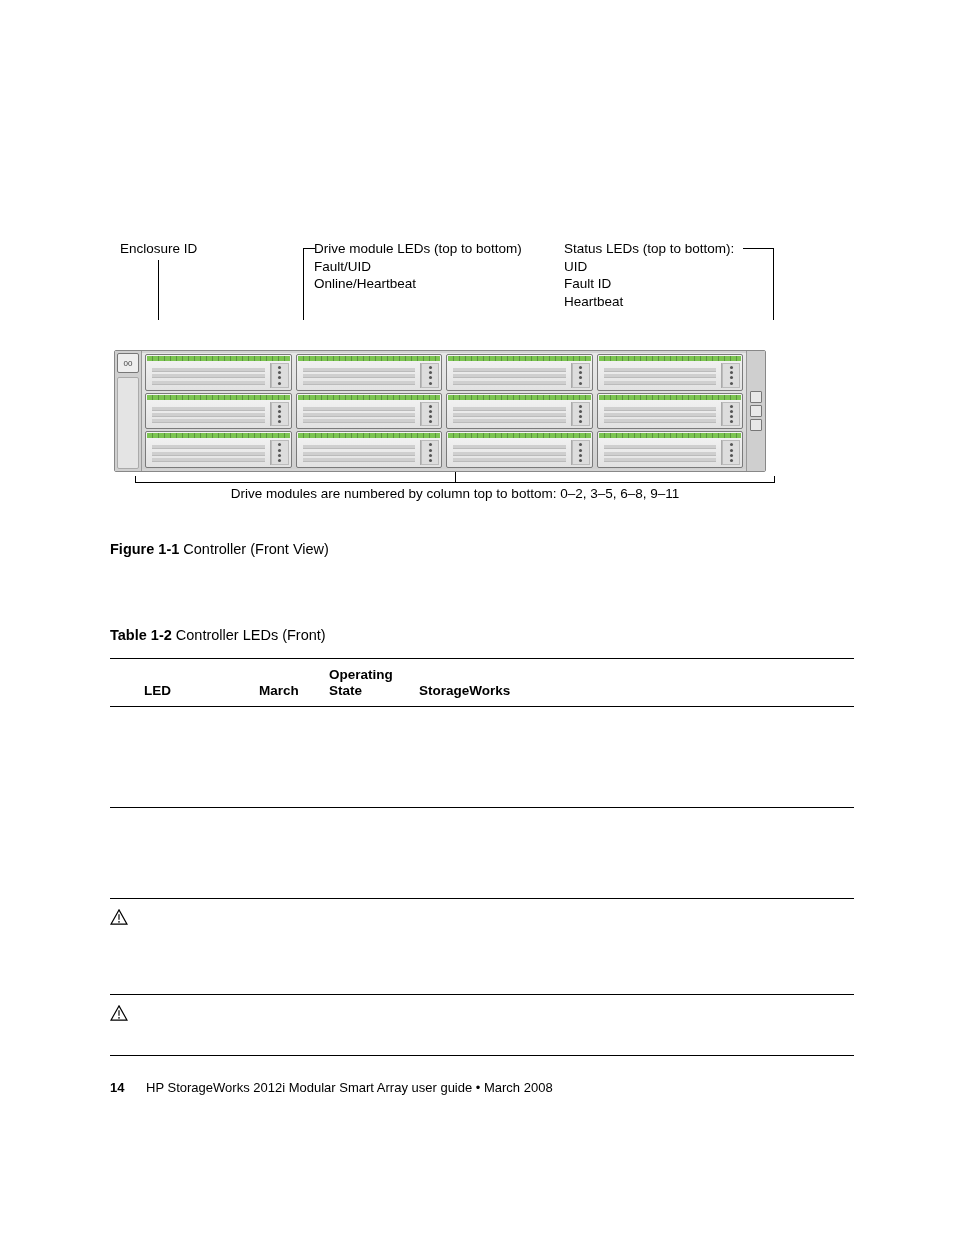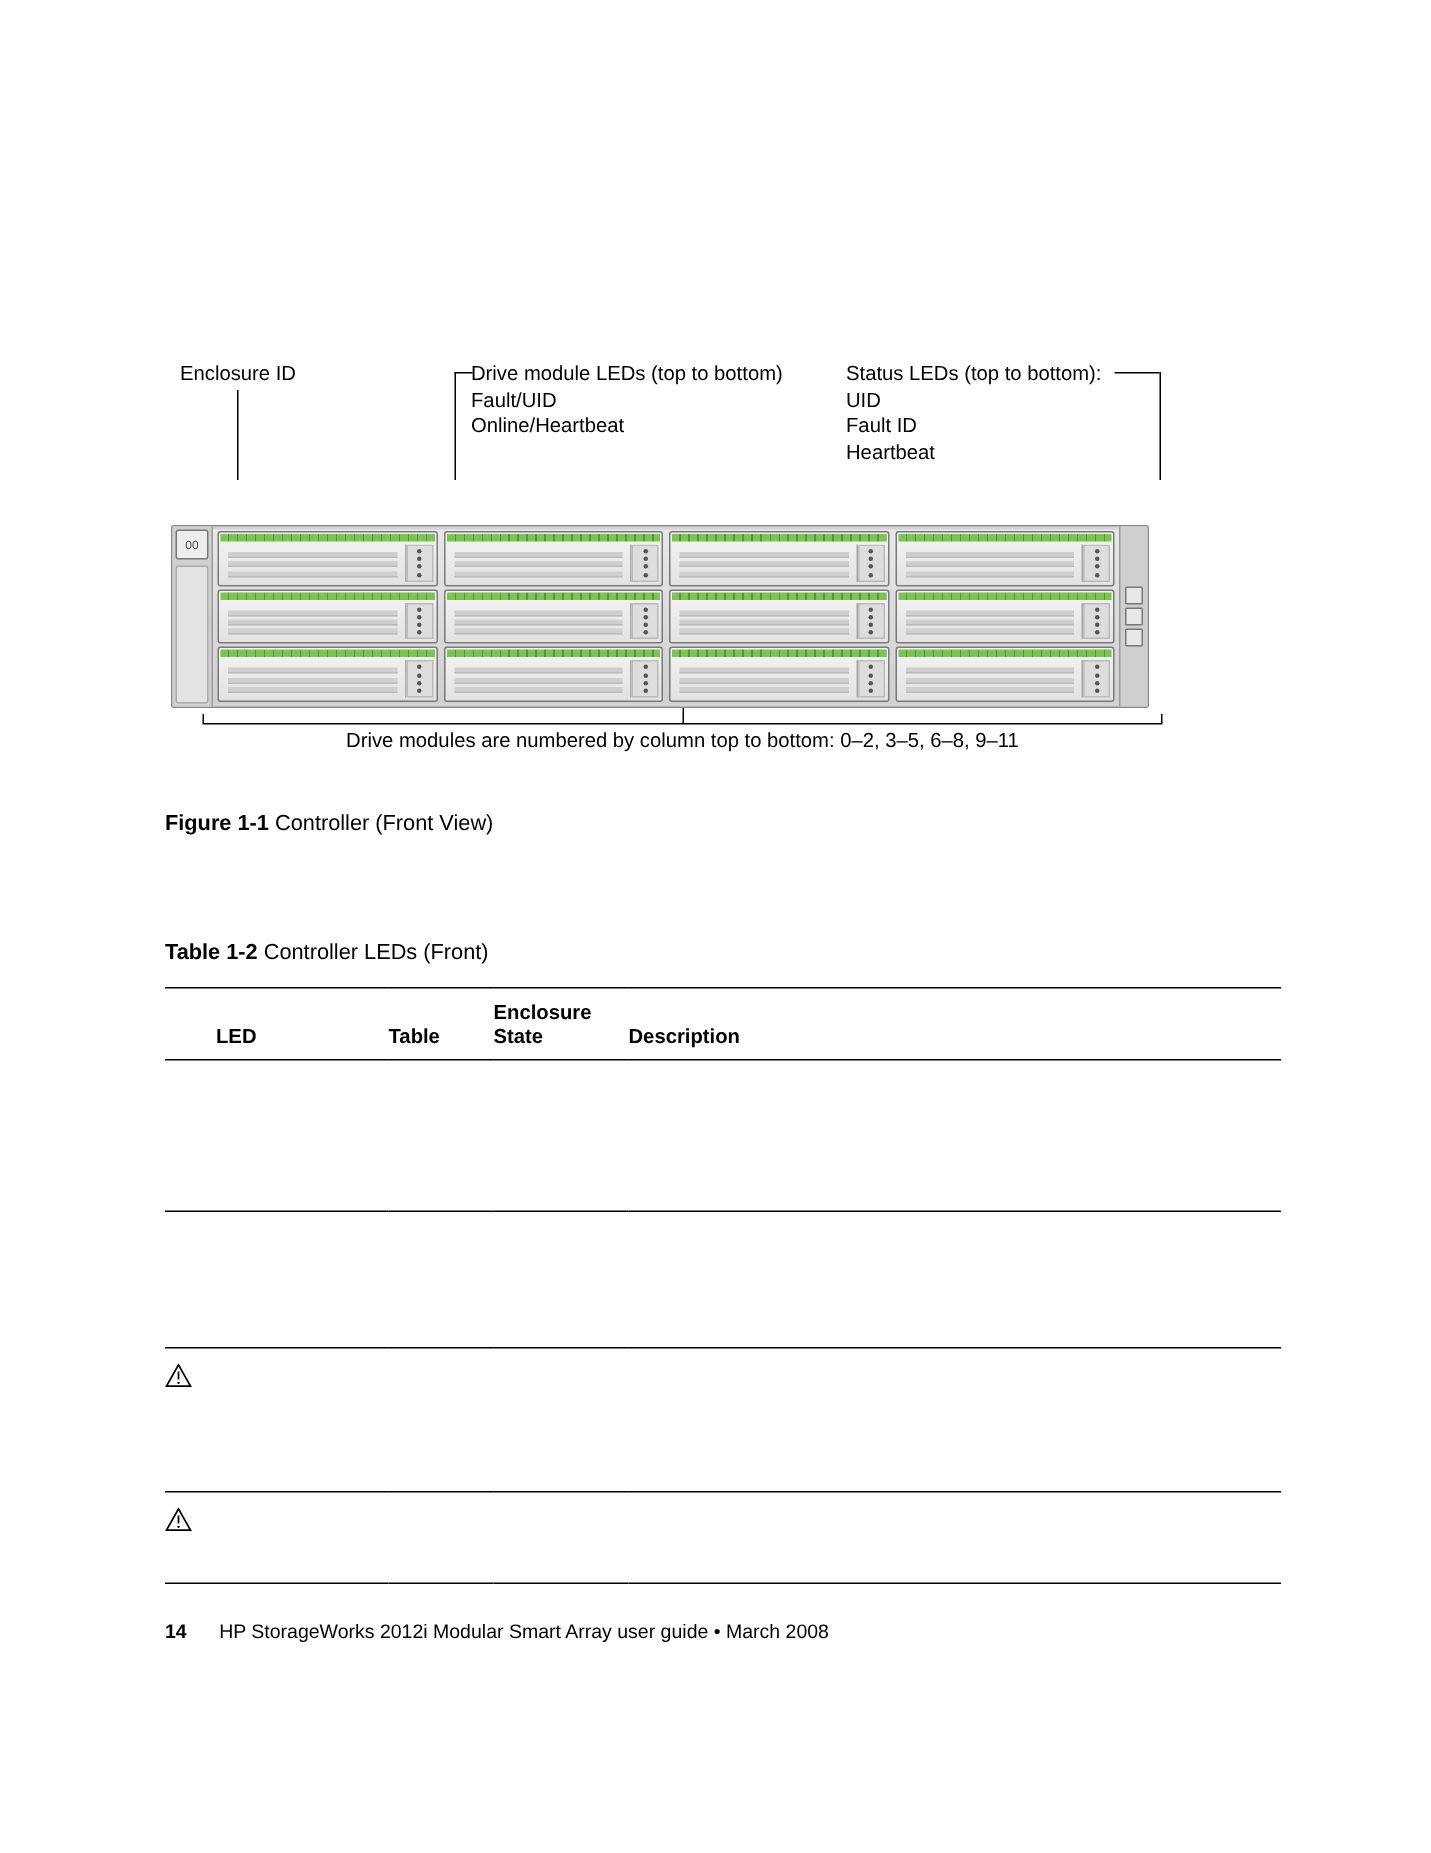--- a/index.html
+++ b/index.html
@@ -454,26 +454,26 @@
       <col style="width:34px">
       <col style="width:115px">
       <col style="width:70px">
       <col style="width:90px">
       <col>
     </colgroup>
     <thead>
       <tr>
         <th></th>
         <th>LED</th>
-        <th>Table</th>
+        <th>March</th>
         <th class="op">
-          <span>Enclosure</span><br>
+          <span>Operating</span><br>
           <span>State</span>
         </th>
-        <th>Description</th>
+        <th>StorageWorks</th>
       </tr>
     </thead>
     <tbody>
       <tr class="sep">
         <td class="icon-cell"></td>
         <td style="height:80px"></td>
           <td></td>
           <td></td>
           <td></td>
       </tr>

